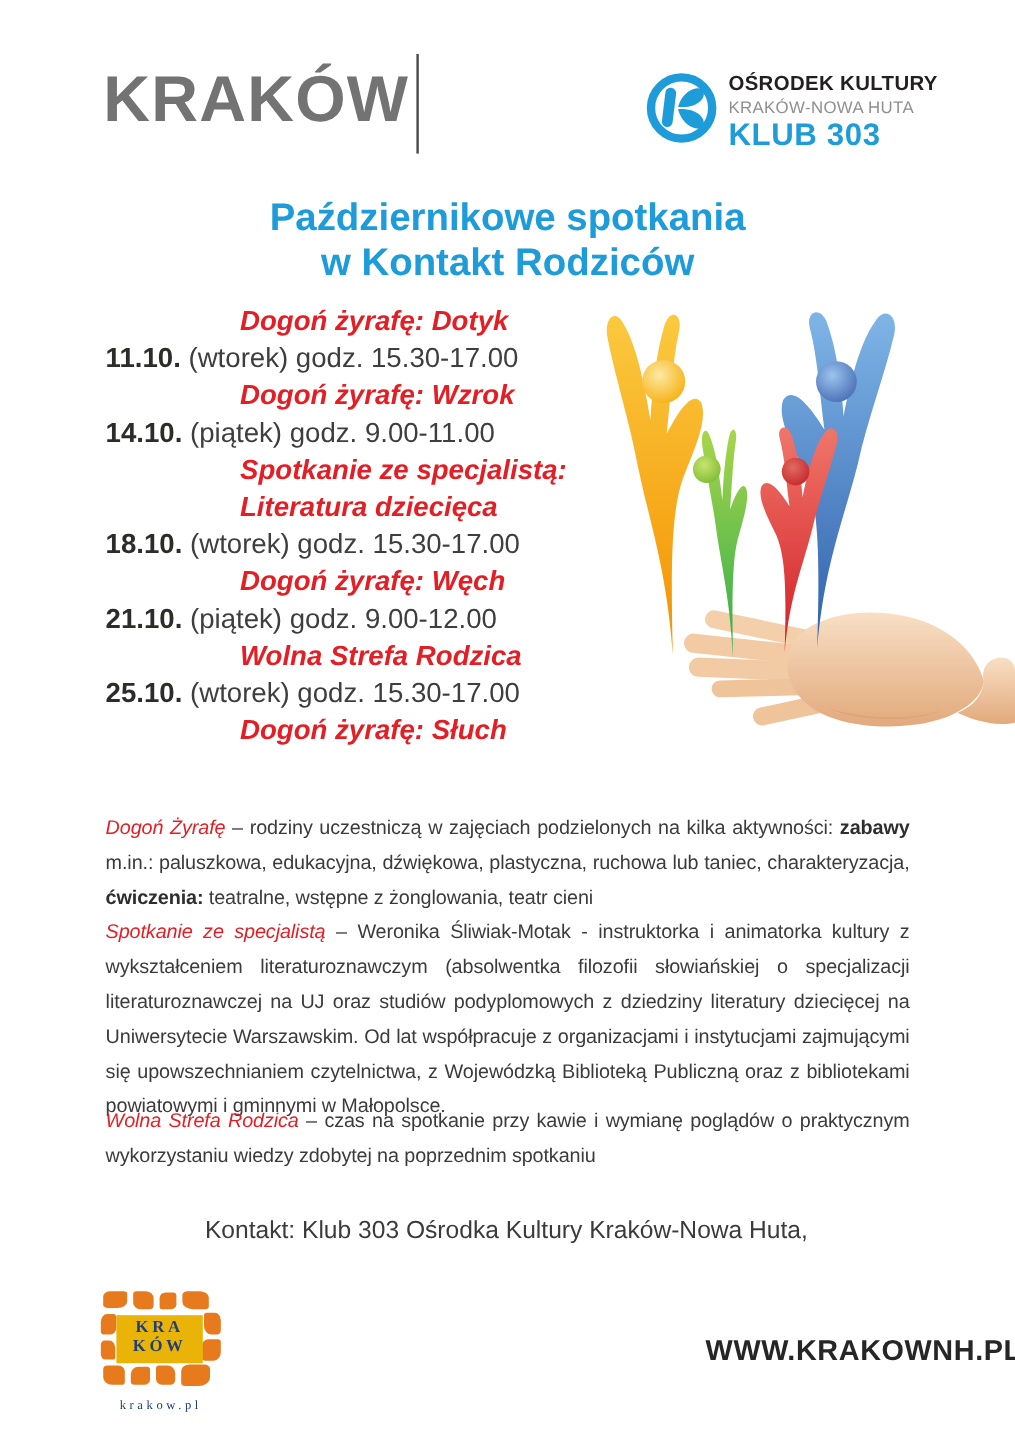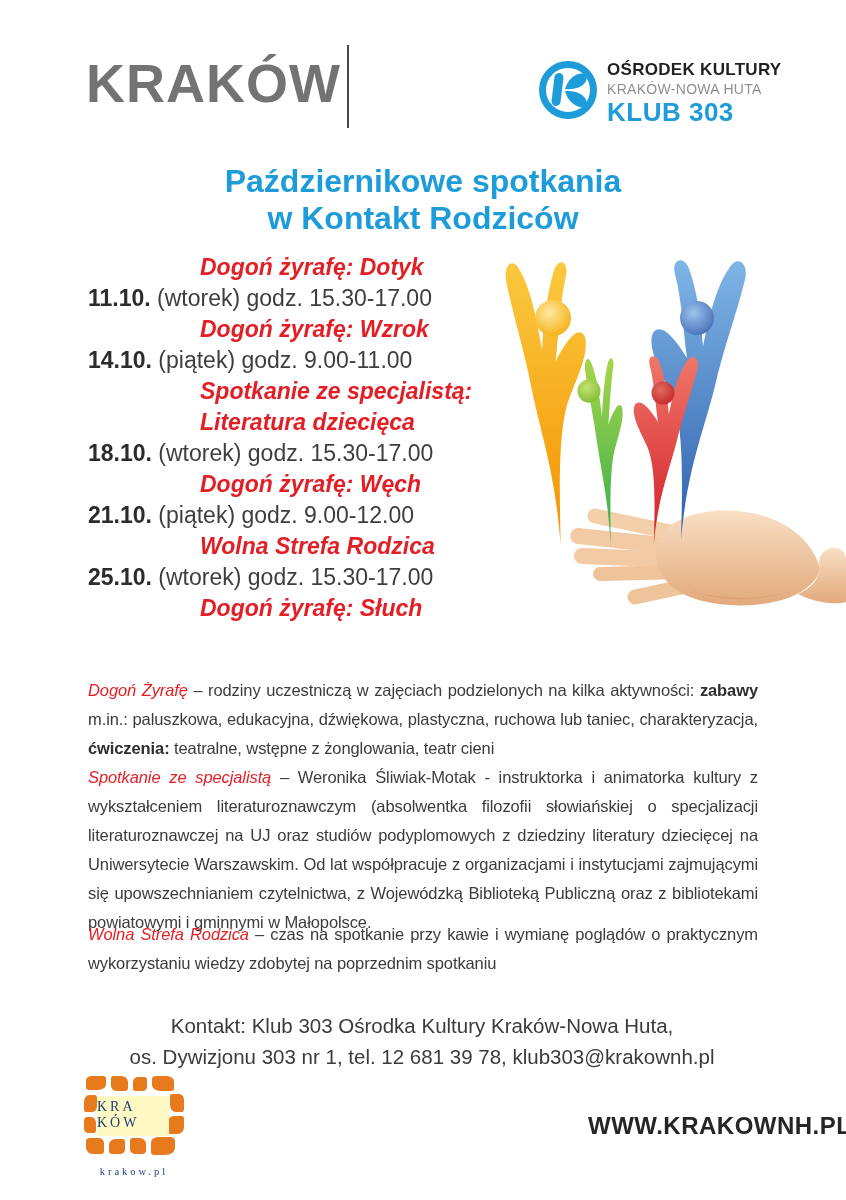--- a/index.html
+++ b/index.html
@@ -61,23 +61,23 @@
   .m4 { left:68px; top:0;    width:22px; height:15px; border-radius:20% 35% 15% 40%; }
   .m5 { left:0;    top:19px; width:13px; height:17px; border-radius:40% 20% 35% 15%; }
   .m6 { left:86px; top:18px; width:14px; height:18px; border-radius:15% 35% 20% 40%; }
   .m7 { left:0;    top:41px; width:12px; height:16px; border-radius:25% 40% 15% 30%; }
   .m8 { left:84px; top:40px; width:16px; height:18px; border-radius:35% 15% 40% 20%; }
   .m9 { left:2px;  top:62px; width:18px; height:16px; border-radius:20% 30% 15% 40%; }
   .m10{ left:25px; top:63px; width:16px; height:15px; border-radius:40% 15% 30% 20%; }
   .m11{ left:46px; top:62px; width:16px; height:16px; border-radius:15% 40% 25% 30%; }
   .m12{ left:67px; top:61px; width:24px; height:18px; border-radius:30% 20% 40% 15%; }
   .mosaic-text {
-    position:absolute; left:13px; top:20px; width:72px; height:40px; background:#fef9c3;
-    color:var(--navy); font-family:"Liberation Serif", serif; font-weight:400;
-    font-size:14px; line-height:16px; letter-spacing:3px; padding-top:3px;
+    position:absolute; left:13px; top:20px; width:72px; height:40px; background:#eab308;
+    color:var(--navy); font-family:"Liberation Serif", serif; font-weight:700;
+    text-align:center; font-size:14px; line-height:16px; letter-spacing:3px; padding-top:3px;
   }
   .krakow-pl {
     margin-top:8px; width:100px; text-align:center;
     font-family:"Liberation Serif", serif; font-size:10.5px; letter-spacing:3px; color:var(--navy);
   }
   .site-url {
     position:absolute; left:588px; top:1112px;
     font-size:24px; font-weight:800; color:#262626; letter-spacing:0.5px;
   }
 </style>
@@ -194,21 +194,20 @@
       </g>
     </svg>
   </div>
 
   <div class="para para-1"><span class="seg-lead">Dogoń Żyrafę</span><span class="seg-normal"> – rodziny uczestniczą w zajęciach podzielonych na kilka aktywności: </span><span class="seg-bold">zabawy</span><span class="seg-normal"> m.in.: paluszkowa, edukacyjna, dźwiękowa, plastyczna, ruchowa lub taniec, charakteryzacja, </span><span class="seg-bold">ćwiczenia:</span><span class="seg-normal"> teatralne, wstępne z żonglowania, teatr cieni</span></div>
   <div class="para para-2"><span class="seg-lead">Spotkanie ze specjalistą</span><span class="seg-normal"> – Weronika Śliwiak-Motak - instruktorka i animatorka kultury z wykształceniem literaturoznawczym (absolwentka filozofii słowiańskiej o specjalizacji literaturoznawczej na UJ oraz studiów podyplomowych z dziedziny literatury dziecięcej na Uniwersytecie Warszawskim. Od lat współpracuje z organizacjami i instytucjami zajmującymi się upowszechnianiem czytelnictwa, z Wojewódzką Biblioteką Publiczną oraz z bibliotekami powiatowymi i gminnymi w Małopolsce.</span></div>
   <div class="para para-3"><span class="seg-lead">Wolna Strefa Rodzica</span><span class="seg-normal"> – czas na spotkanie przy kawie i wymianę poglądów o praktycznym wykorzystaniu wiedzy zdobytej na poprzednim spotkaniu</span></div>
 
   <div class="contact">
     <div>Kontakt: Klub 303 Ośrodka Kultury Kraków-Nowa Huta,</div>
-    <div>os. Dywizjonu 303 nr 1, tel. 12 681 39 78, klub303@krakownh.pl</div>
   </div>
 
   <div class="footer-logo">
     <div class="mosaic">
       <div class="mblock m1"></div>
       <div class="mblock m2"></div>
       <div class="mblock m3"></div>
       <div class="mblock m4"></div>
       <div class="mblock m5"></div>
       <div class="mblock m6"></div>

